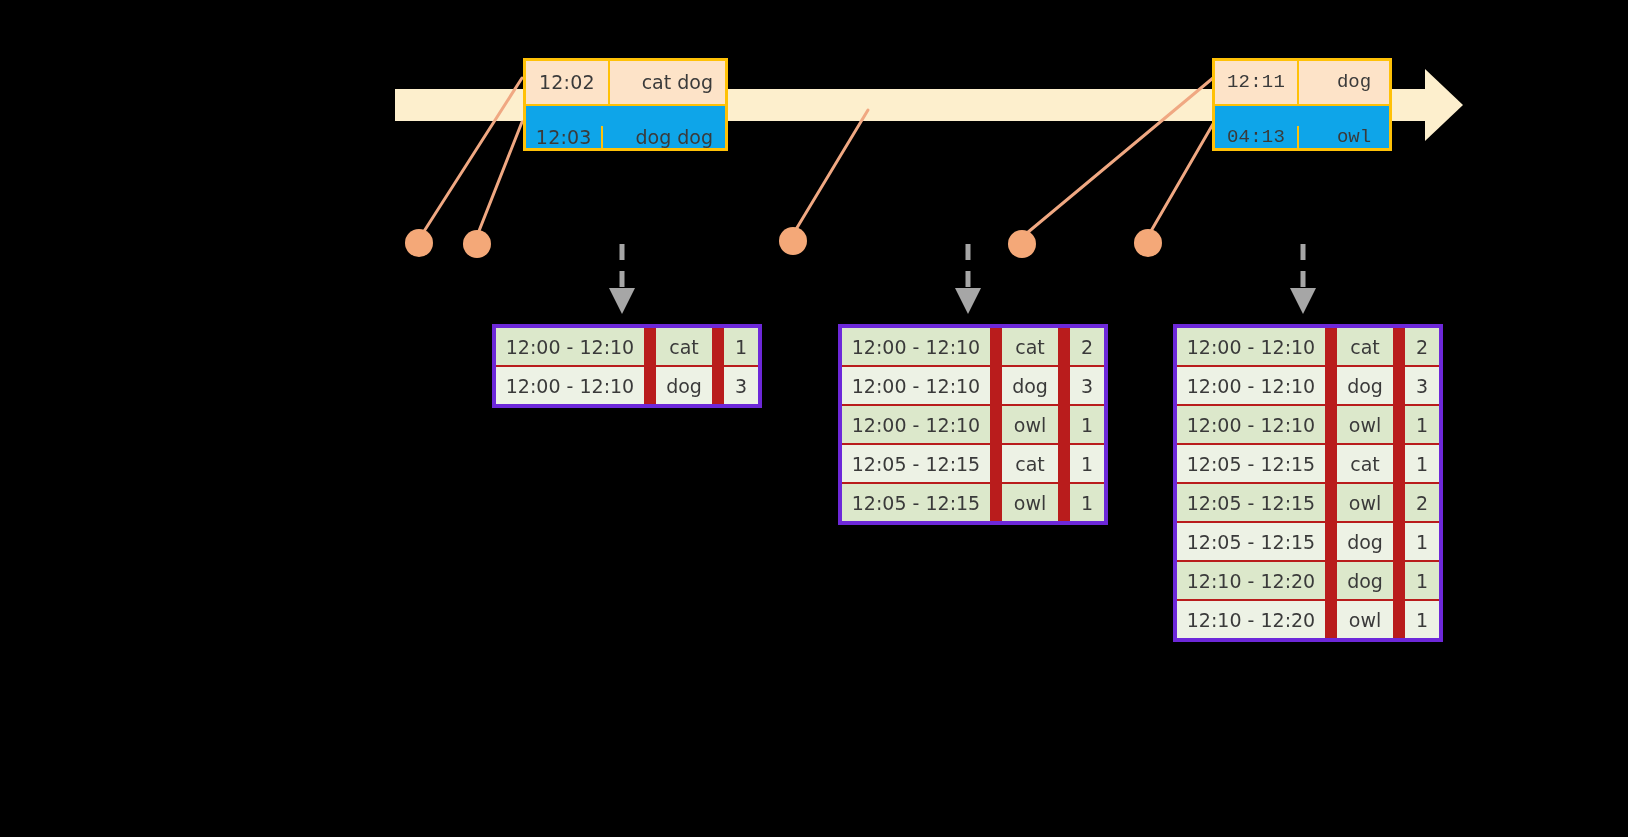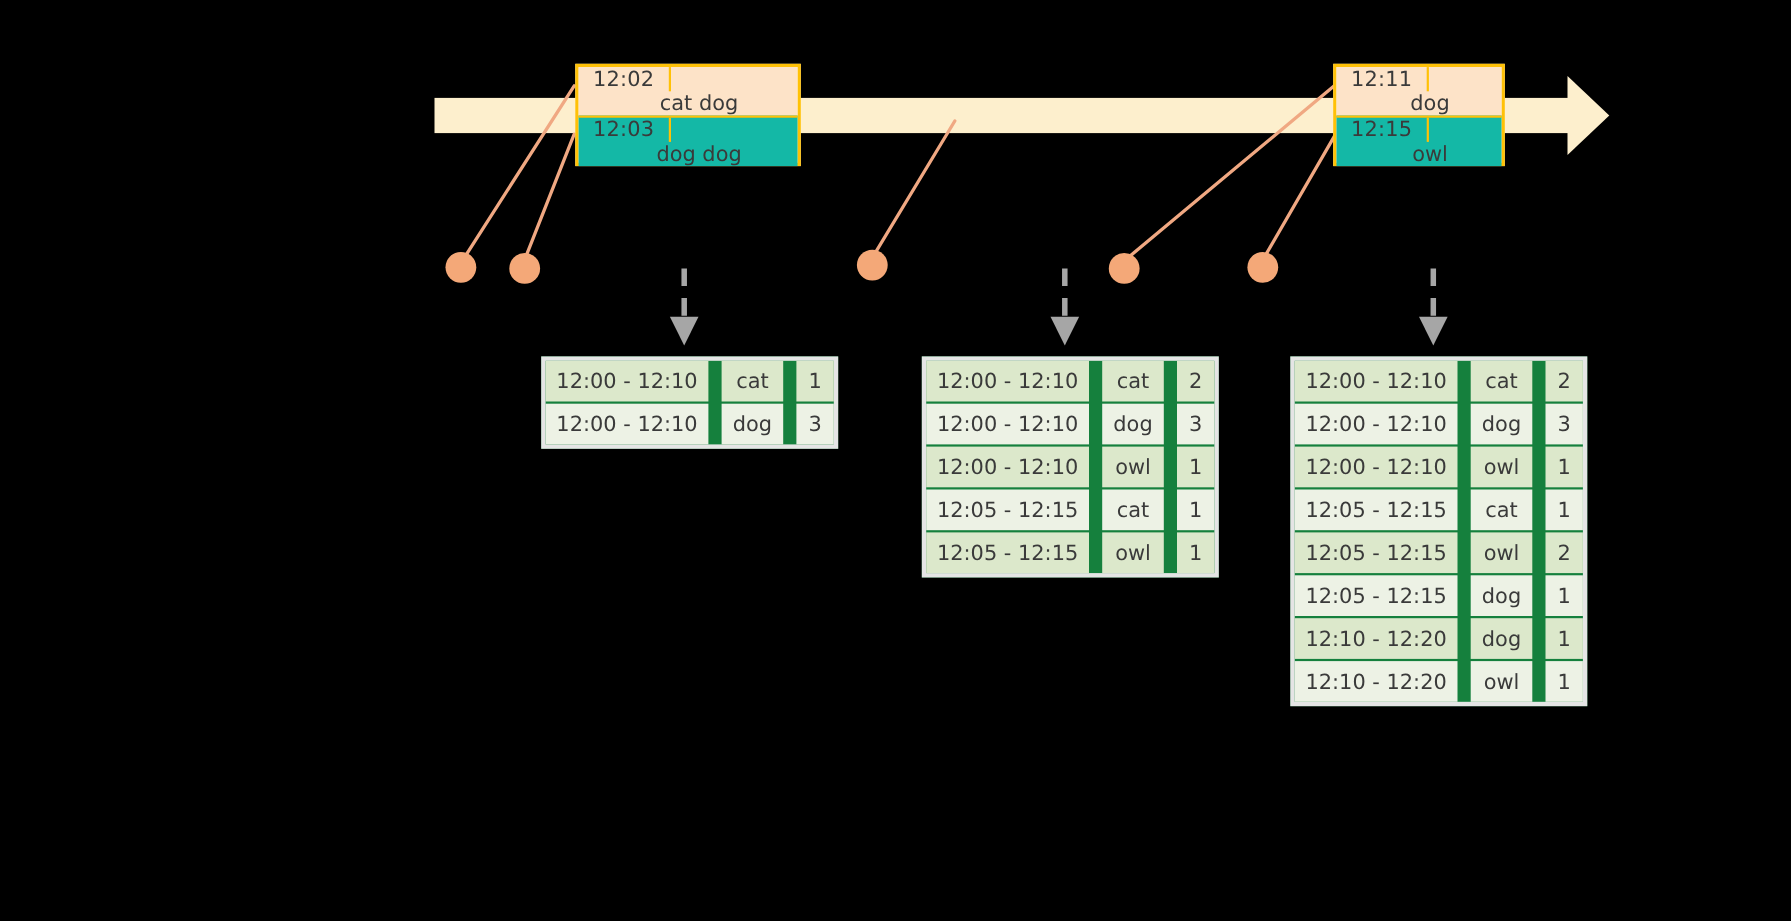--- a/index.html
+++ b/index.html
@@ -33,28 +33,28 @@
   .event-box {
     position: absolute;
     border: 3px solid #FFC107;
     box-sizing: border-box;
     background: #FFF3E0;
     display: flex;
     flex-direction: column;
   }
   .event-row {
     display: flex;
-    flex-direction: column;
+    flex-direction: row;
     flex: 1 1 auto;
   }
   .event-row + .event-row {
     border-top: 2px solid #FFC107;
   }
   .event-row.shade-a { background: #FDE3C8; }
-  .event-row.shade-b { background: #14b8a6; }
+  .event-row.shade-b { background: #0ea5e9; align-items: flex-end; }
   .ev-time {
     width: 84px;
     box-sizing: border-box;
     border-right: 2px solid #FFC107;
     display: flex;
     align-items: center;
     justify-content: center;
     font-size: 19px;
     color: #3a3a3a;
     letter-spacing: 0.2px;
@@ -67,23 +67,23 @@
     font-size: 19px;
     color: #3a3a3a;
     padding: 0 12px;
     white-space: nowrap;
     margin-left: 20px;
   }
 
   
   .result-table {
     position: absolute;
-    border: 4px solid #e5e5e5;
-    box-sizing: border-box;
-    background: #15803d;
+    border: 4px solid #6d28d9;
+    box-sizing: border-box;
+    background: #b91c1c;
     display: flex;
     flex-direction: column;
   }
   .rt-row {
     display: flex;
     flex-direction: row;
     height: 37px;
   }
   .rt-row + .rt-row { margin-top: 2px; }
   .rt-row.shade-a .rt-cell { background: #DCE8CB; }
@@ -151,27 +151,27 @@
       <span class="ev-time">12:02</span>
       <span class="ev-val">cat dog</span>
     </div>
     <div class="event-row shade-b">
       <span class="ev-time">12:03</span>
       <span class="ev-val">dog dog</span>
     </div>
   </div>
 
 
-  <div class="event-box" style="left:1212px; top:58px; width:156px; height:93px;">
+  <div class="event-box" style="left:1212px; top:58px; width:180px; height:93px;font-family:Liberation Mono, monospace;">
     <div class="event-row shade-a">
       <span class="ev-time">12:11</span>
       <span class="ev-val">dog</span>
     </div>
     <div class="event-row shade-b">
-      <span class="ev-time">12:15</span>
+      <span class="ev-time">04:13</span>
       <span class="ev-val">owl</span>
     </div>
   </div>
 
   <div class="result-table" style="left:492px; top:324px;">
       <div class="rt-row shade-a">
         <span class="rt-cell rt-window">12:00 - 12:10</span>
         <span class="rt-cell rt-key">cat</span>
         <span class="rt-cell rt-count">1</span>
       </div>

